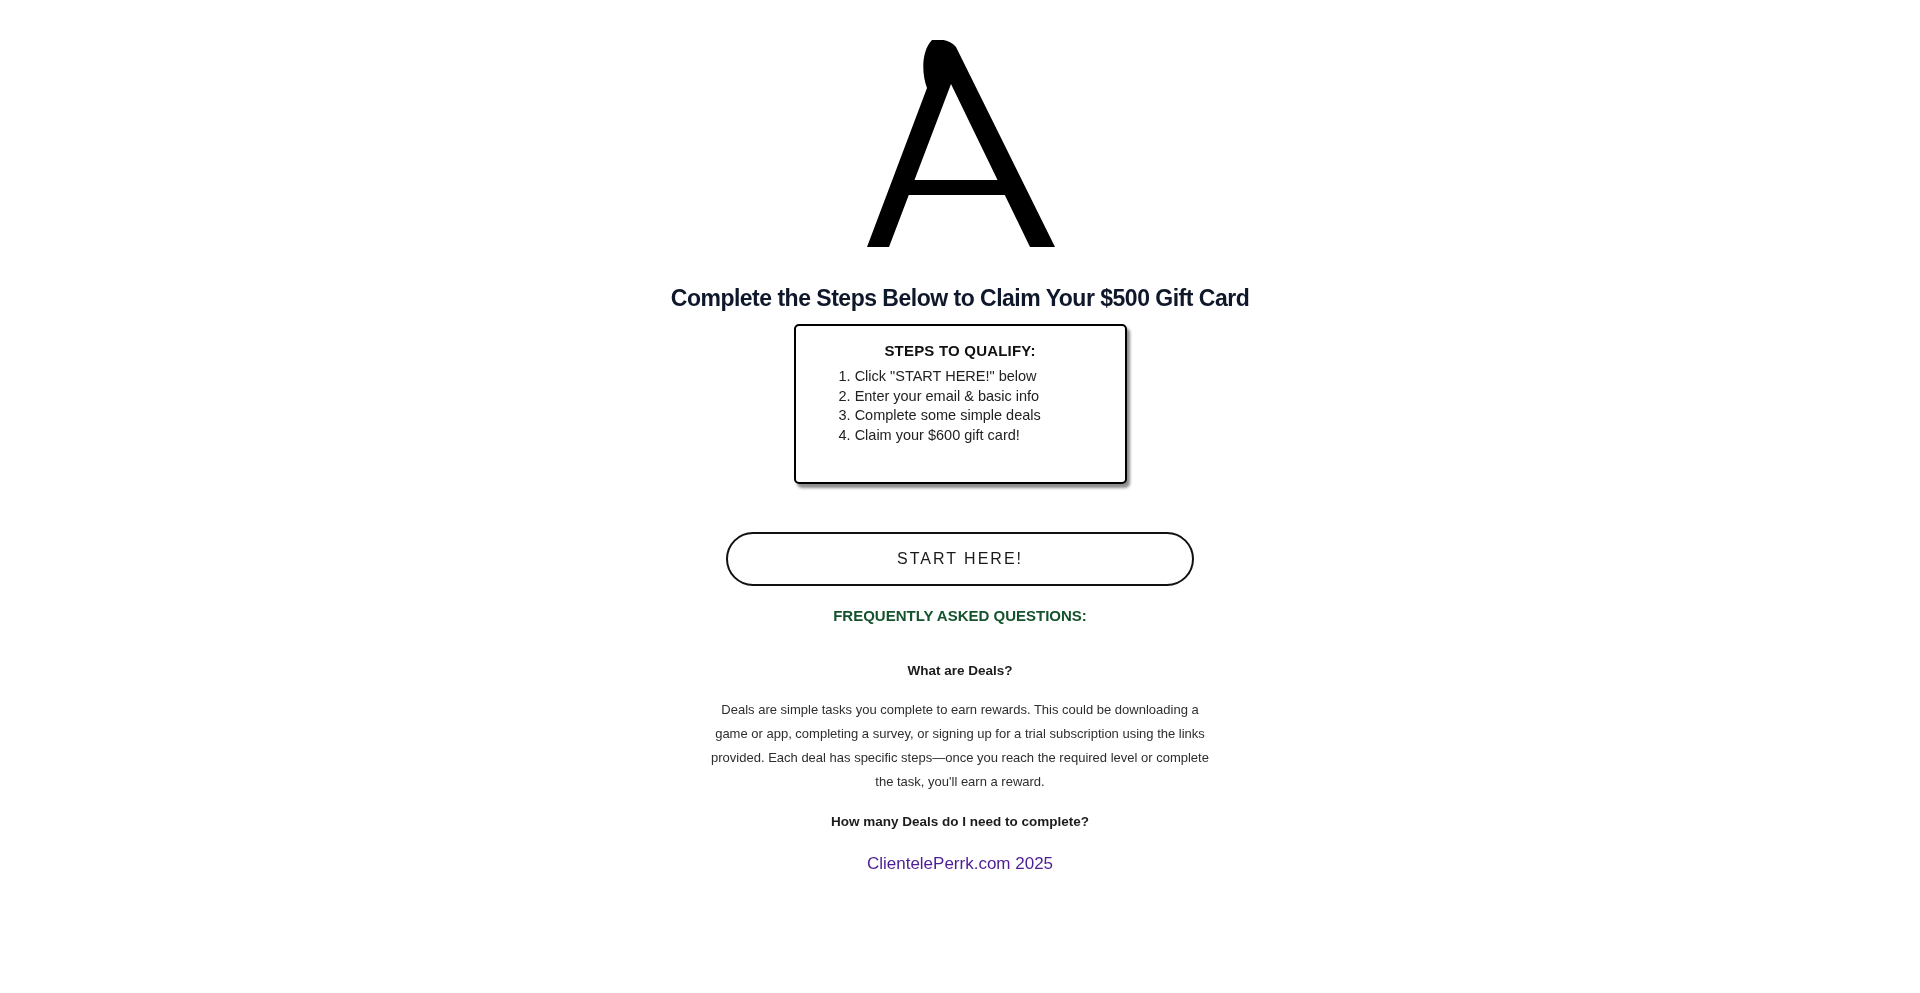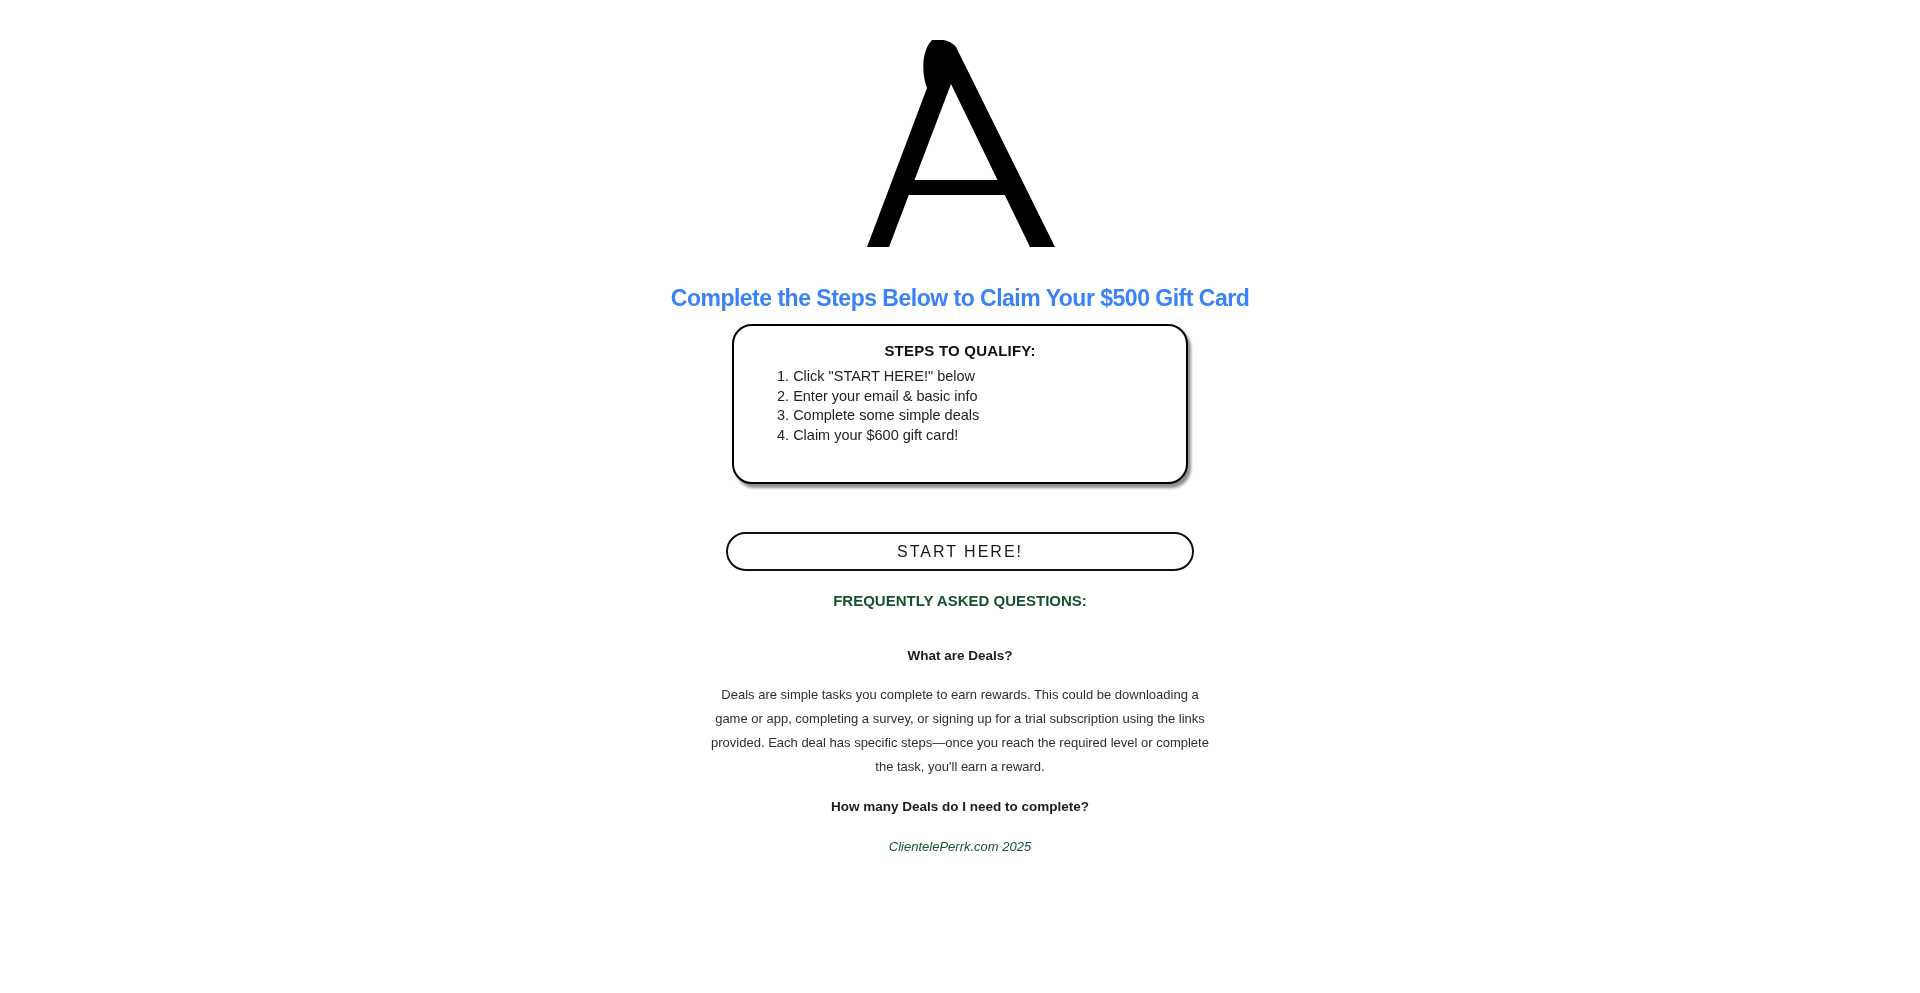--- a/index.html
+++ b/index.html
@@ -23,31 +23,31 @@
     width: 190px;
     height: 207px;
     display: block;
   }
   .logo svg { width: 100%; height: 100%; display: block; }
   .hero-title {
     margin: 38px 0 0 0;
     font-size: 23px;
     font-weight: 800;
     letter-spacing: -0.5px;
-    color: #3b82f6;
+    color: #0f172a;
     white-space: nowrap;
     text-align: center;
   }
   .steps-box {
     margin-top: 12px;
-    width: 456px;
+    width: 333px;
     height: 160px;
     background: #ffffff;
     border: 2.5px solid #000000;
-    border-radius: 20px;
+    border-radius: 5px;
     box-shadow: 3px 4px 3px rgba(0,0,0,0.45);
     padding-top: 16px;
     overflow: hidden;
   }
   .steps-title {
     text-align: center;
     font-size: 15px;
     font-weight: 800;
     letter-spacing: 0.2px;
     color: #111111;
@@ -59,21 +59,21 @@
     list-style-position: inside;
   }
   .steps-list li {
     font-size: 14.5px;
     line-height: 19.5px;
     color: #222222;
   }
   .cta-button {
     margin-top: 48px;
     width: 468px;
-    height: 39px;
+    height: 54px;
     background: #ffffff;
     border: 2px solid #111111;
     border-radius: 27px;
     font-family: "Liberation Sans", sans-serif;
     font-size: 16px;
     font-weight: 500;
     letter-spacing: 2px;
     color: #1a1a1a;
     cursor: pointer;
     display: flex;
@@ -101,24 +101,23 @@
   .faq-question.first { margin-top: 0; }
   .faq-answer {
     margin: 20px 0 0 0;
     font-size: 13px;
     line-height: 24px;
     color: #2e2e2e;
   }
   .footer-text {
     margin-top: 25px;
     margin-bottom: 108px;
-    font-size: 13px;
-    color: #14532d;
+    font-size: 17px;
+    color: #4c1d95;
     text-align: center;
-    font-style: italic;
   }
 </style>
 </head>
 <body>
 
 <div class="page">
 
   <div class="logo">
     <svg viewBox="0 0 190 207" xmlns="http://www.w3.org/2000/svg" aria-hidden="true">
       <path fill="#000000" d="M67,0 C76,-2 86,1 91,7 L190,207 L165,207 L86,44 L24,207 L2,207 L62,48 C56,32 57,10 67,0 Z"></path>

